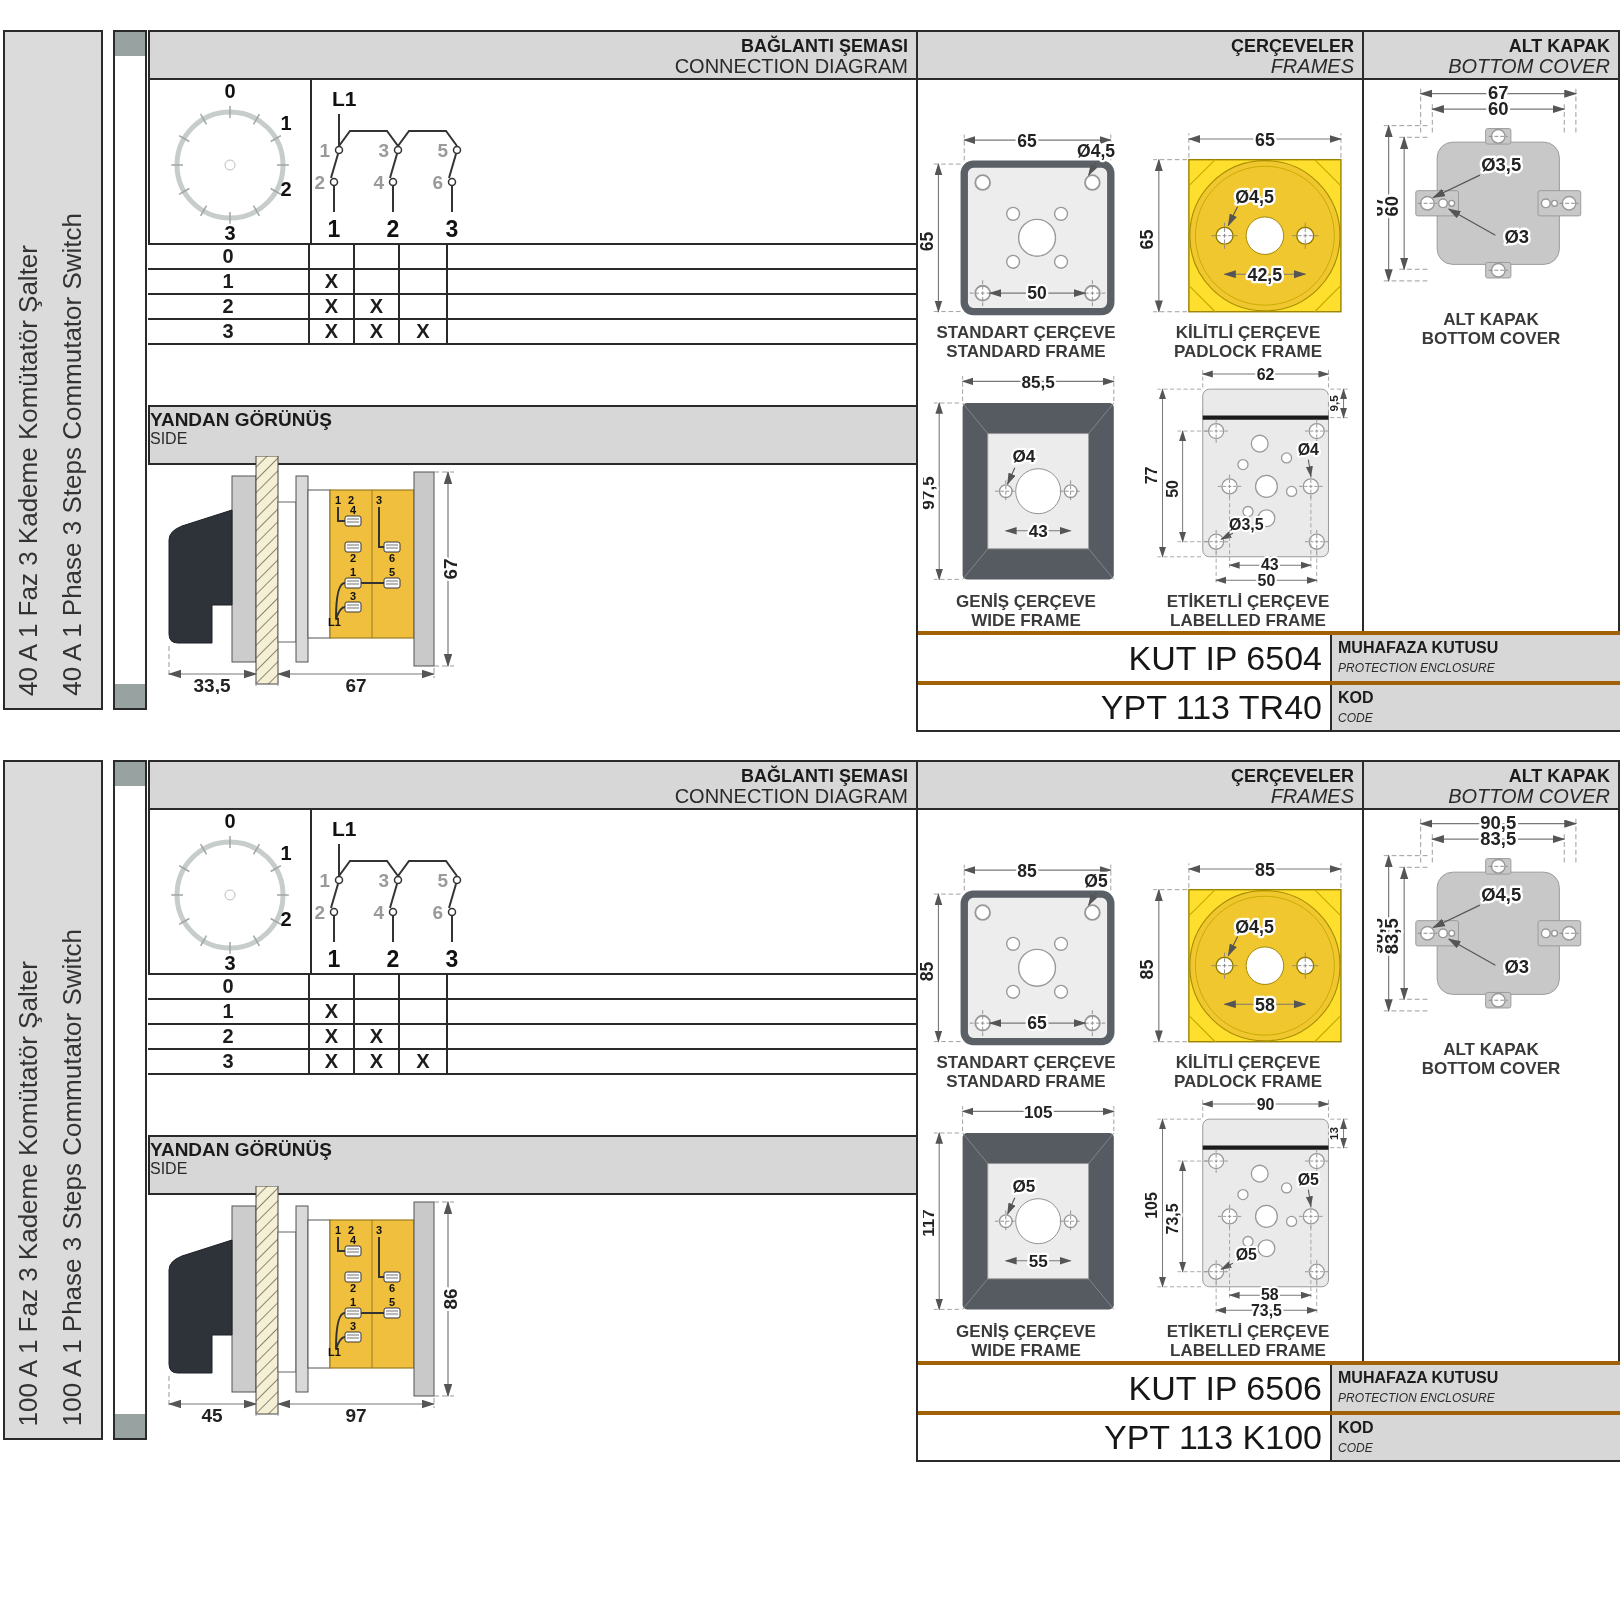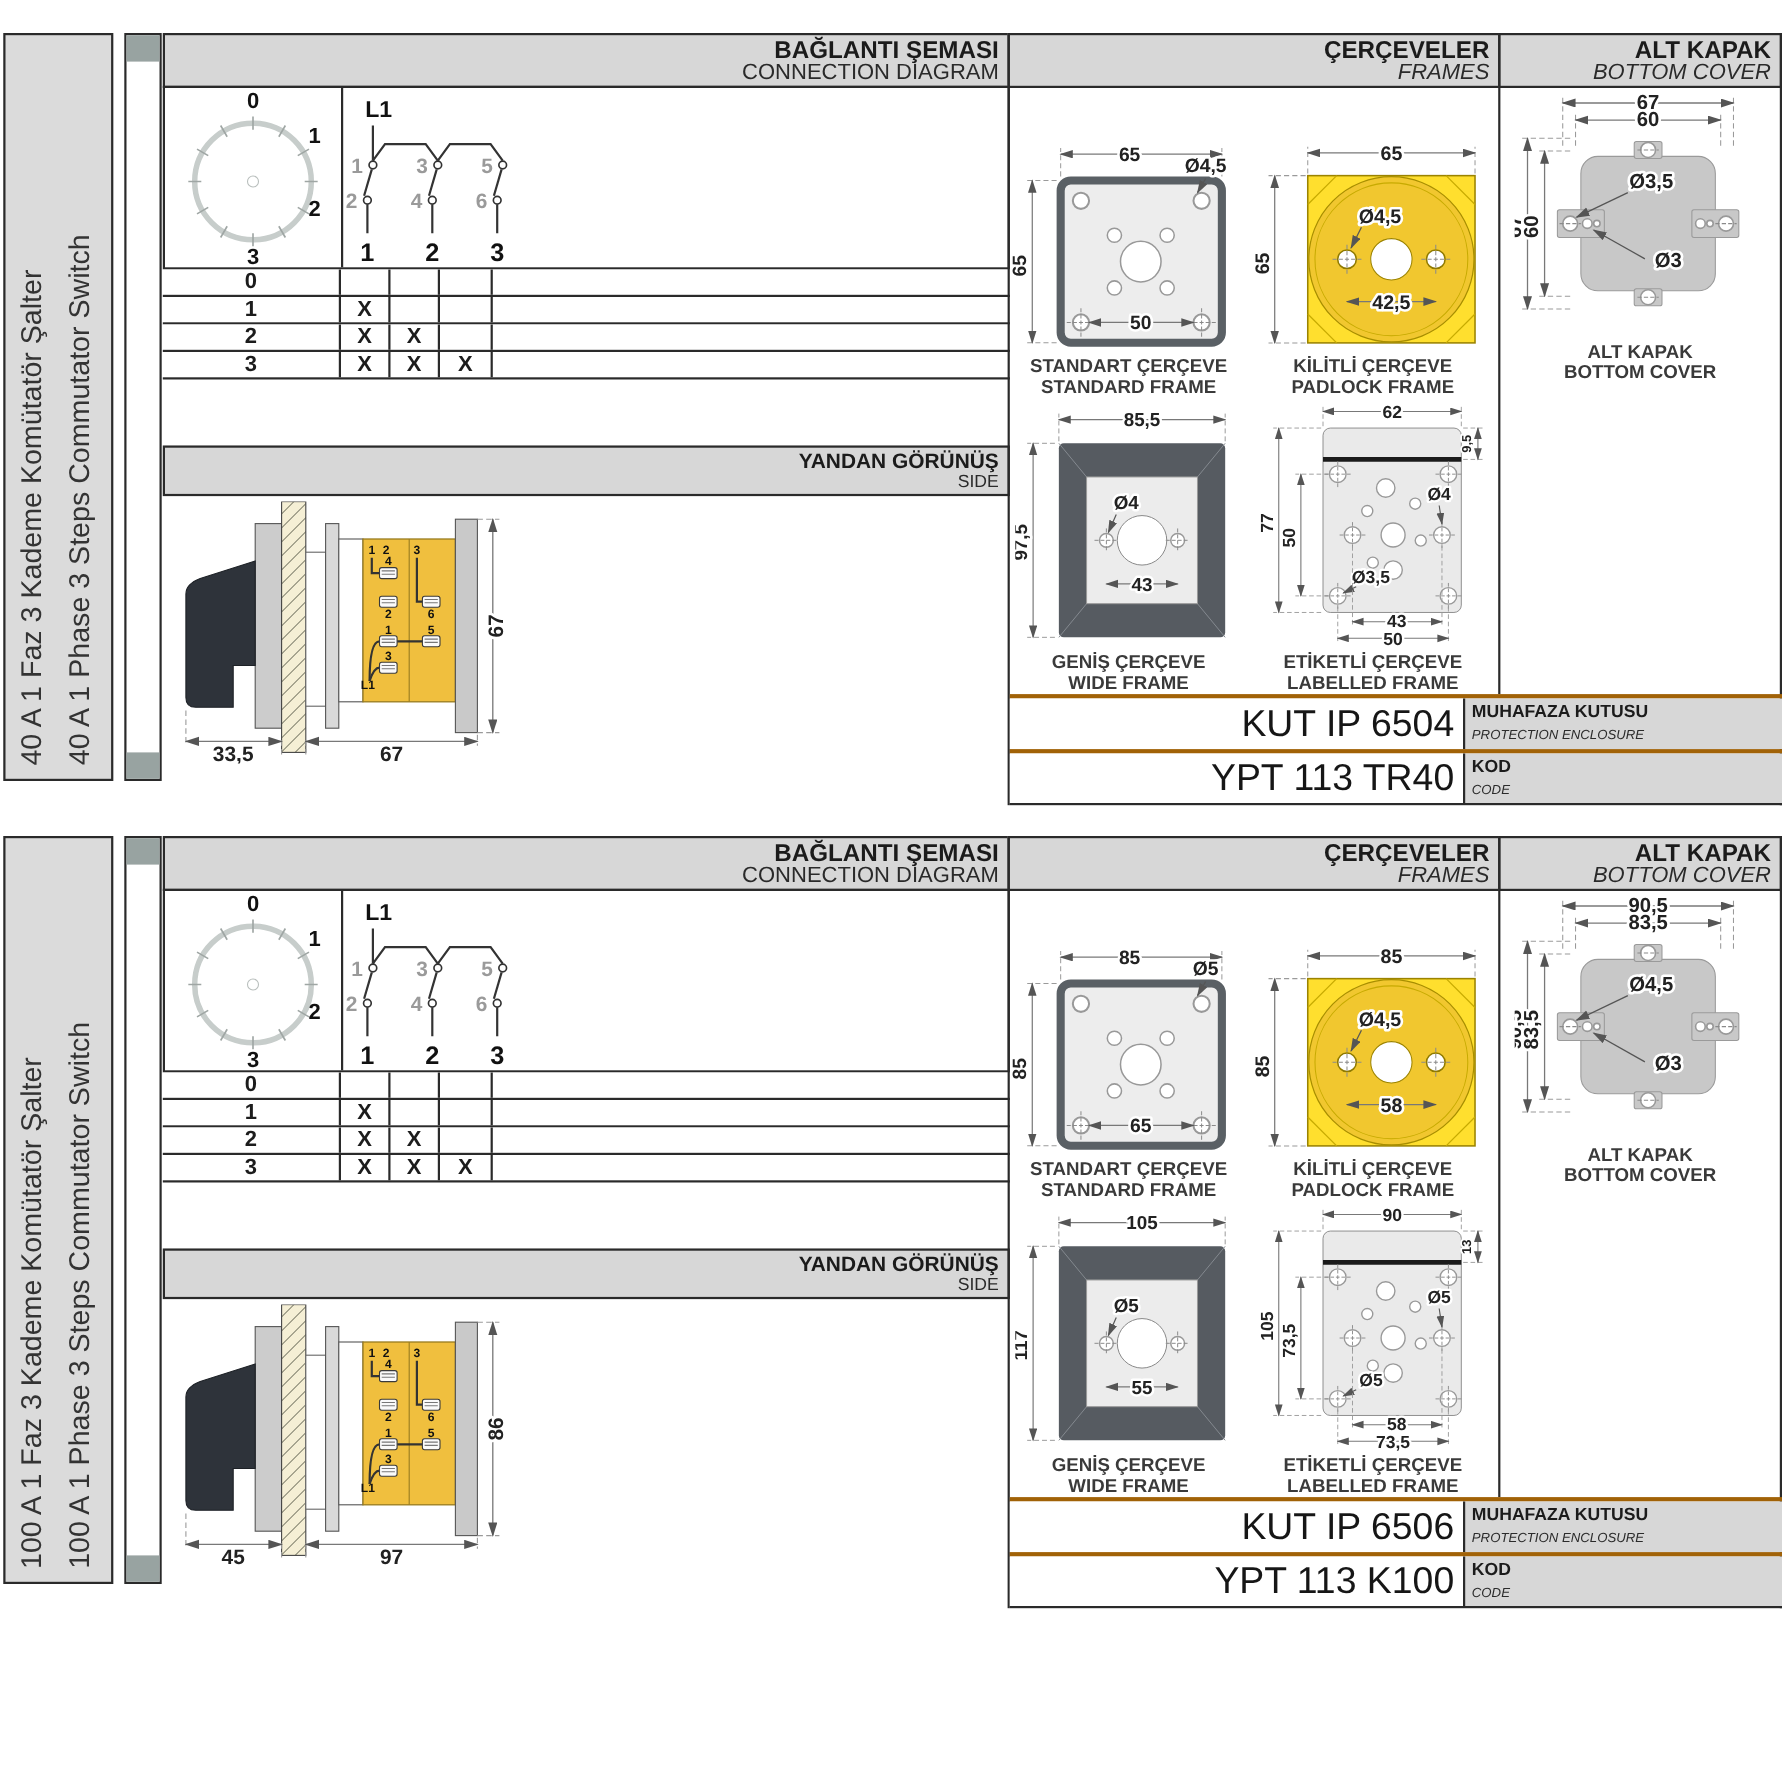--- a/index.html
+++ b/index.html
@@ -12,36 +12,36 @@
       font-size:26px;color:#333;white-space:nowrap}
   .vt.p1{left:8px}.vt.p2{left:52px}
   .spine{position:absolute;left:113px;top:0;width:34px;height:680px;background:#fff;
          border:2px solid #2a2a2a;box-sizing:border-box}
   .cap{position:absolute;left:0;width:100%;height:24px;background:#98A3A1}
   .cap.t{top:0}.cap.b{bottom:0}
   .main{position:absolute;left:148px;top:0;width:1472px;height:705px}
   .hdr{position:absolute;top:0;height:50px;background:#D7D7D7;border:2px solid #2a2a2a;
        box-sizing:border-box;text-align:right;padding:3px 8px 0 0}
   .hdr.c1{left:0;width:770px}.hdr.c2{left:768px;width:448px}.hdr.c3{left:1214px;width:258px}
-  .hl1{font-weight:bold;font-size:22px;line-height:22px;color:#1b1b1b}
+  .hl1{font-weight:bold;font-size:18px;line-height:22px;color:#1b1b1b}
   .hl2{font-size:20px;line-height:19px;color:#2a2a2a}
   .it{font-style:italic}
   .conn{position:absolute;left:0;top:48px;width:770px;height:167px;border:2px solid #2a2a2a;
         box-sizing:border-box}
   .dialcell{position:absolute;left:0;top:0;width:162px;height:100%;
             border-right:2px solid #2a2a2a;box-sizing:border-box}
   .schcell{position:absolute;left:162px;top:0;right:0;height:100%}
   .ttable{position:absolute;left:0;top:215px;width:770px;border-top:0}
   .trow{display:flex;height:25px;border-bottom:2px solid #2a2a2a;box-sizing:border-box;background:#fff}
   .tc{box-sizing:border-box;border-right:2px solid #2a2a2a;display:flex;align-items:center;
       justify-content:center;font-weight:bold;font-size:20px}
   .tc.lbl{width:162px}.tc.x{width:45px}.tc.x3{width:48px}
   .tc.fill{flex:1;border-right:none}
-  .sband{position:absolute;left:0;top:375px;width:770px;height:46px;background:#D7D7D7;
-         border:2px solid #2a2a2a;box-sizing:border-box;text-align:right;padding:2px 8px 0 0}
+  .sband{position:absolute;left:0;top:375px;width:770px;height:60px;background:#D7D7D7;
+         border:2px solid #2a2a2a;box-sizing:border-box;padding:2px 8px 0 0}
   .sb1{font-weight:bold;font-size:19px;line-height:21px;color:#1b1b1b}
   .sb2{font-size:16px;line-height:18px;color:#2a2a2a}
   svg.sideview{position:absolute;left:4px;top:426px}
   .framesgrid{position:absolute;left:770px;top:50px;width:444px;height:553px;display:grid;
               grid-template-columns:216px 228px;grid-template-rows:284px 269px}
   .fblock{display:flex;flex-direction:column;align-items:center;justify-content:flex-end;
           padding-bottom:3px}
   .fcap{font-weight:bold;font-size:17px;color:#3a3a3a;text-align:center;line-height:19px}
   .coverblock{position:absolute;left:1216px;top:52px;width:254px;display:flex;
               flex-direction:column;align-items:center}

